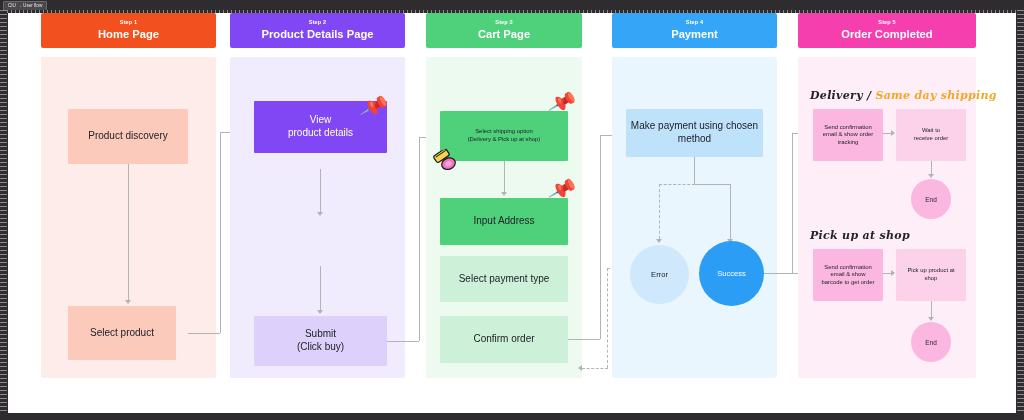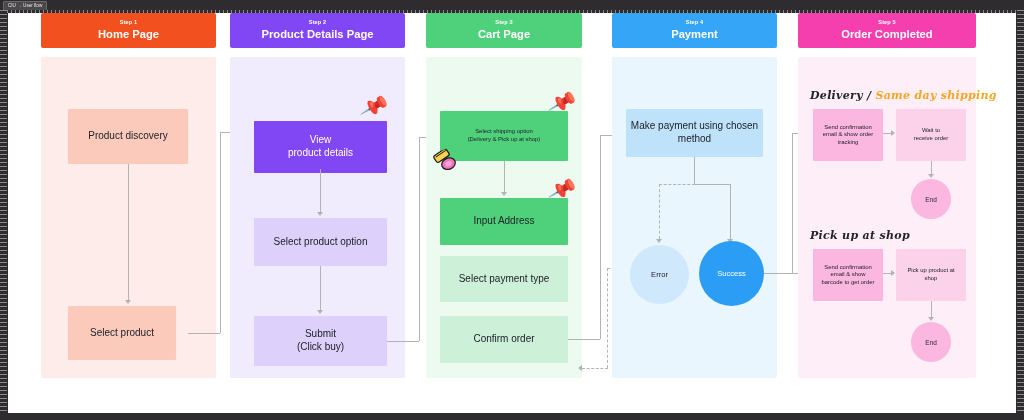--- a/index.html
+++ b/index.html
@@ -156,29 +156,26 @@
     <div class="ln h" style="left:212px;top:119px;width:22px;"></div>
     <div class="arw arw-r" style="left:234px;top:116px;"></div>
 
     <div class="col" style="left:222px;width:175px;height:365px;">
       <div class="col-header" style="background:#8247f5;">
         <div class="col-step">Step 2</div>
         <div class="col-title">Product Details Page</div>
       </div>
       <div class="col-body" style="background:#f0ebfd;height:321px;"></div>
     </div>
-    <div class="node sm" style="left:246px;top:108px;width:133px;height:52px;background:#8247f5;color:#ffffff;flex-direction:column;">
+    <div class="node sm" style="left:246px;top:88px;width:133px;height:52px;background:#8247f5;color:#ffffff;flex-direction:column;">
       <span>View</span>
       <span>product details</span>
     </div>
     <div class="pin" style="left:354px;top:83px;">📌</div>
 
-    <div class="node sm" style="left:246px;top:205px;width:133px;height:48px;background:#ddd0fb;">
-      <span>Select product option</span>
-    </div>
     <div class="node sm" style="left:246px;top:303px;width:133px;height:50px;background:#ddd0fb;flex-direction:column;">
       <span>Submit</span>
       <span>(Click buy)</span>
     </div>
 
     <div class="ln v" style="left:312px;top:156px;height:43px;"></div>
     <div class="arw arw-d" style="left:309px;top:199px;"></div>
     <div class="ln v" style="left:312px;top:253px;height:44px;"></div>
     <div class="arw arw-d" style="left:309px;top:297px;"></div>
 

